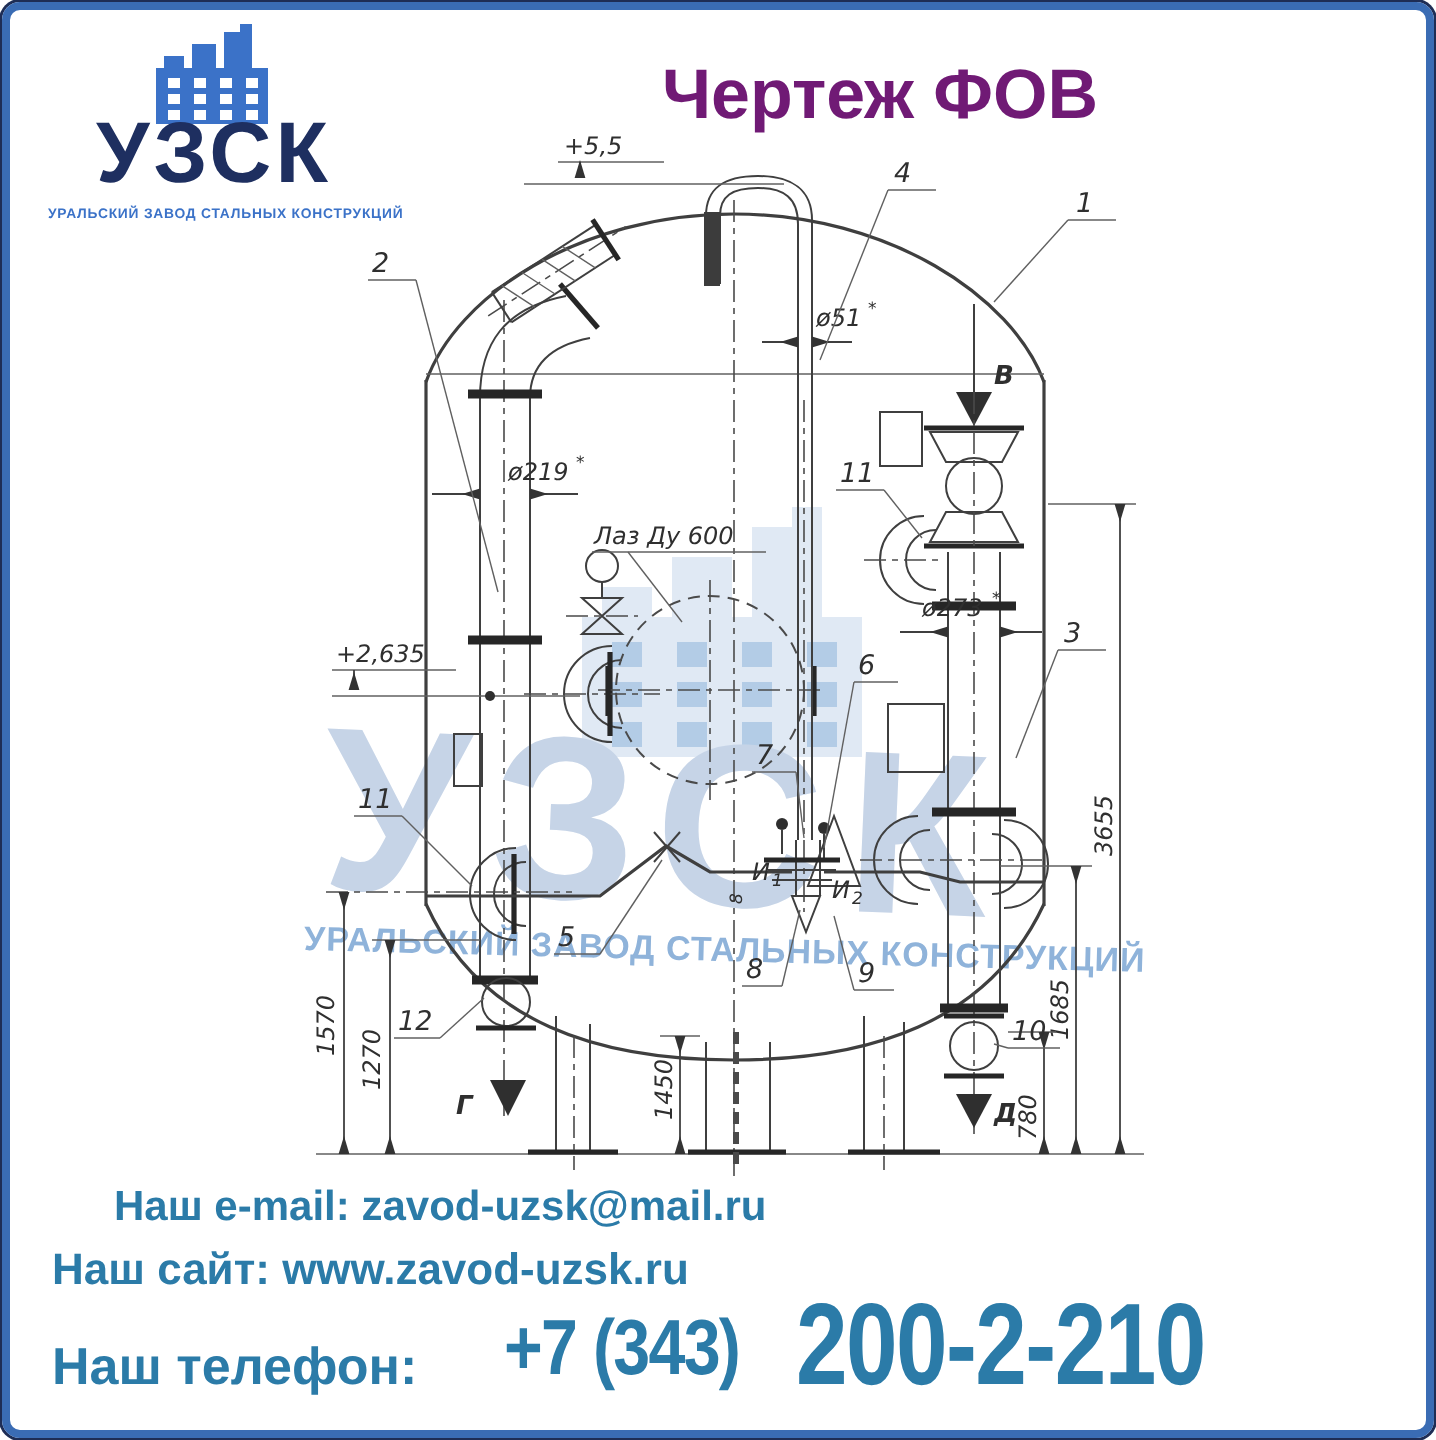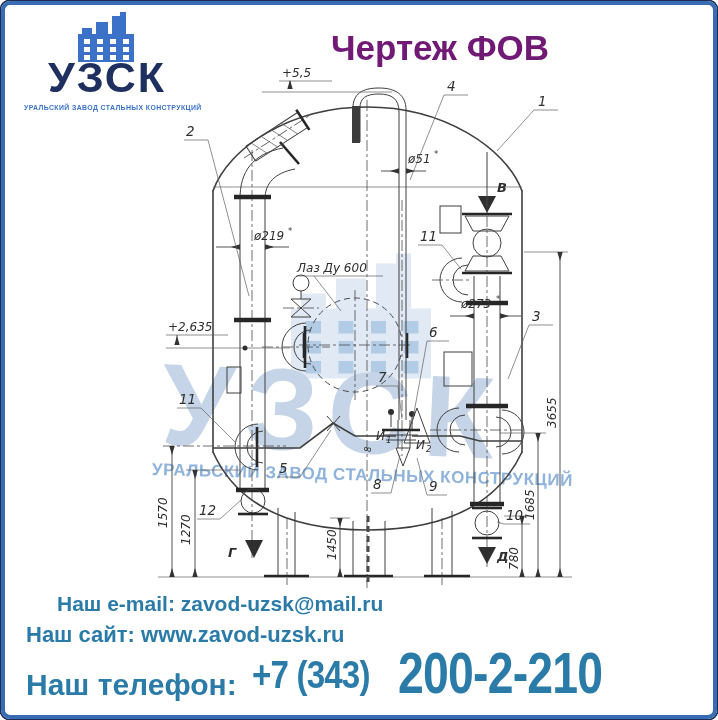--- a/index.html
+++ b/index.html
@@ -49,21 +49,21 @@
   .dash{fill:none;stroke:#4a4a4a;stroke-width:1;stroke-dasharray:6 4;}
   .dim{fill:none;stroke:#3f3f3f;stroke-width:.9;}
   .t{font:italic 12px "DejaVu Sans", sans-serif;fill:#2f2f2f;}
   .tp{font:italic 13.5px "DejaVu Sans", sans-serif;fill:#2f2f2f;}
   .ts{font:italic 8.5px "DejaVu Sans", sans-serif;fill:#2f2f2f;}
   .tf{font:italic bold 13px "DejaVu Sans", sans-serif;fill:#2f2f2f;}
   
   .contact{position:absolute;z-index:4;color:#2b7ba8;font-weight:bold;white-space:nowrap;}
   .c-email{left:31px;top:592px;font-size:21px;margin-left:26px;}
   .c-site{left:26px;top:622px;font-size:22px;}
-  .c-phone-label{left:26px;top:668px;font-size:30px;}
+  .c-phone-label{left:26px;top:668px;font-size:26px;}
   .c-phone-prefix{left:252px;top:653px;font-size:39px;font-weight:800;display:inline-block;
      transform:scaleX(.85);transform-origin:left top;letter-spacing:-1px;}
   .c-phone-number{left:398px;top:639px;font-size:58px;font-weight:800;display:inline-block;
      transform:scaleX(.80);transform-origin:left top;letter-spacing:-1px;}
 </style>
 </head>
 <body>
 
 <div class="frame"></div>
 

